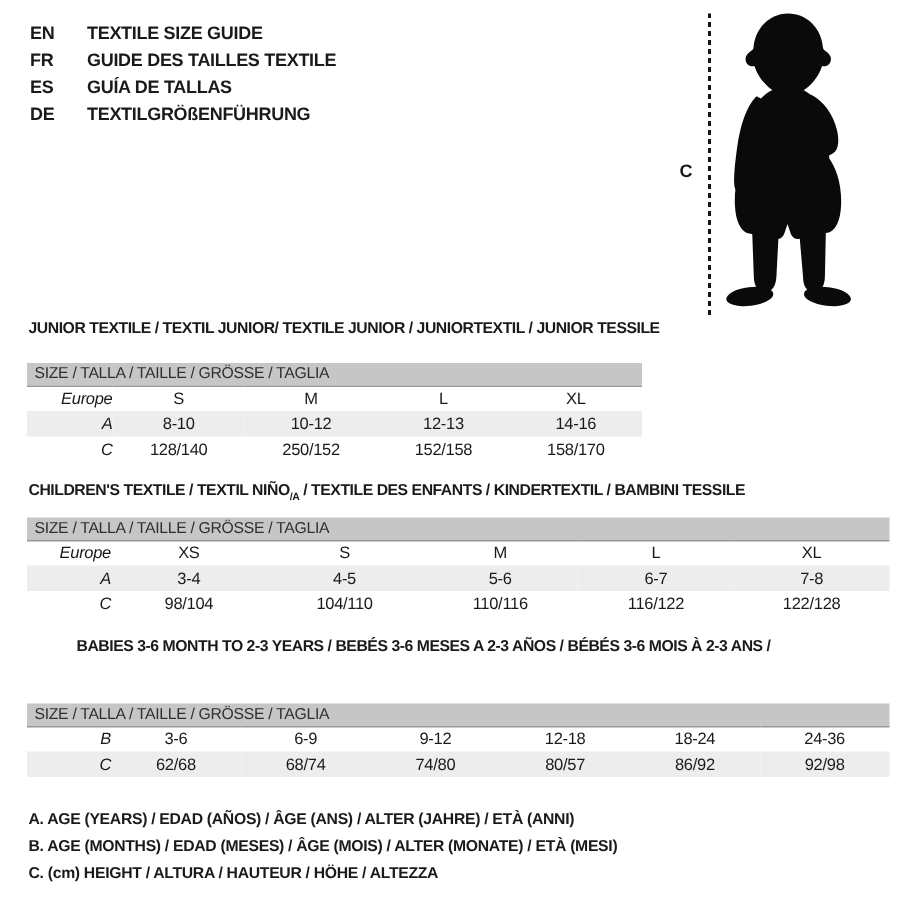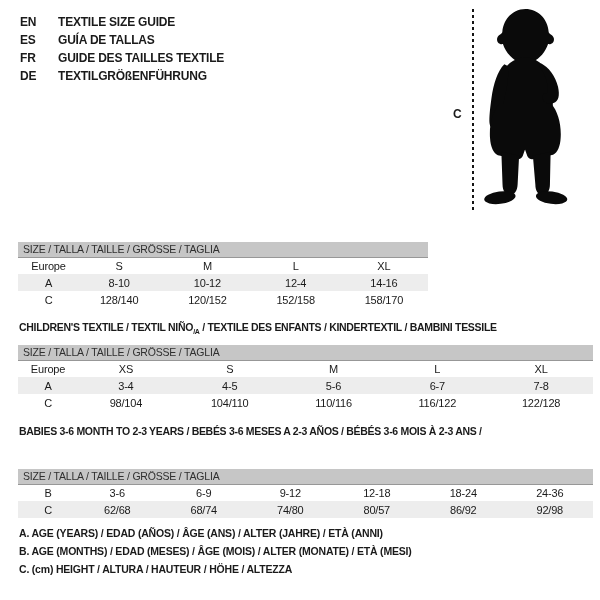--- a/index.html
+++ b/index.html
@@ -19,54 +19,54 @@
   .c-label { position: absolute; left: 3px; top: 101px; font-weight: bold; font-size: 12px; }
   .dash-line { position: absolute; left: 22px; top: 3px; width: 2px; height: 202px;
     background: repeating-linear-gradient(to bottom, #151515 0 3px, transparent 3px 6px); }
   .baby-svg { position: absolute; left: 28px; top: 2px; }
 
   
   .section-title { position: absolute; font-size: 10.5px; font-weight: bold; letter-spacing: -0.3px; white-space: nowrap; }
   #title-1 { left: 19px; top: 213px; }
   #title-2 { left: 19px; top: 321px; }
   #title-3 { left: 19px; top: 424px; line-height: 14px; }
-  #title-3 span { display: block; }
+  #title-3 span { display: block; margin-left: 32px; }
   .subscript { font-size: 7px; vertical-align: sub; }
 
   
   .size-table { position: absolute; border-collapse: collapse; table-layout: fixed; font-size: 11px; letter-spacing: -0.2px; }
   .size-table td { padding: 0; height: 17px; text-align: center; vertical-align: middle; }
-  .size-table td.lbl { text-align: center; padding-left: 4px; }
+  .size-table td.lbl { text-align: right; padding-left: 4px; font-style: italic; }
   .size-table tr.band td { background: #c6c6c6; text-align: left; padding-left: 5px; height: 15px;
     border-bottom: 1px solid #979797; color: #2f2f2f; font-size: 10.5px; }
   .size-table tr.stripe td { background: #ededed; }
   #table-1 { left: 18px; top: 242px; width: 410px; }
   #table-2 { left: 18px; top: 345px; width: 575px; }
   #table-3 { left: 18px; top: 469px; width: 575px; }
 
   
-  .footnotes { position: absolute; left: 19px; top: 524px; font-size: 10.5px; font-weight: bold; letter-spacing: -0.2px; line-height: 18px; }
+  .footnotes { position: absolute; left: 19px; top: 537px; font-size: 10.5px; font-weight: bold; letter-spacing: -0.2px; line-height: 18px; }
 </style>
 </head>
 <body>
 
 <div id="canvas">
 
   <div class="lang-block">
     <div class="lang-row">
       <span class="lang-code">EN</span>
       <span>TEXTILE SIZE GUIDE</span>
     </div>
     <div class="lang-row">
+      <span class="lang-code">FR</span>
+      <span>GUIDE DES TAILLES TEXTILE</span>
+    </div>
+    <div class="lang-row">
       <span class="lang-code">ES</span>
       <span>GUÍA DE TALLAS</span>
-    </div>
-    <div class="lang-row">
-      <span class="lang-code">FR</span>
-      <span>GUIDE DES TAILLES TEXTILE</span>
     </div>
     <div class="lang-row">
       <span class="lang-code">DE</span>
       <span>TEXTILGRÖßENFÜHRUNG</span>
     </div>
   </div>
 
   <div class="figure">
     <span class="c-label">C</span>
     <div class="dash-line"></div>
@@ -78,20 +78,21 @@
         <path d="M63,56 C71,60 78,69 80.5,80 C82.5,89 81,95 76,96.5 C71.5,98 66.5,96.5 65,92.5 C63.8,89 66,86 69.5,86.2 C71.5,80 68.5,68 61.5,59 Z"></path>
         <path d="M21,97 C14,105 10.5,119 11.5,132 C12,141 15,147.5 19.5,149.5 L39.5,153.5 C42.5,154 44.5,151.5 45.3,148.5 L47,143.5 L48.7,148.5 C49.5,151.5 51.5,154 54.5,153.5 L75.5,149 C80,147 82.8,140.5 83.2,131.5 C84,118.5 80.5,105 73.5,97 Z"></path>
         <path d="M23,146 L41,150 L39.5,179 C39.2,185.5 36.5,189.5 31.8,189.5 C27,189.5 24.3,185.5 24.2,179 Z"></path>
         <path d="M55,150 L73,146 L72.3,179 C72.2,185.5 69.5,189.5 64.8,189.5 C60,189.5 57.5,185.5 57.5,179 Z"></path>
         <ellipse cx="21.5" cy="192.5" rx="16" ry="6.3" transform="rotate(-7 21.5 192.5)"></ellipse>
         <ellipse cx="74" cy="192.5" rx="16" ry="6.3" transform="rotate(7 74 192.5)"></ellipse>
       </g>
     </svg>
   </div>
 
+  <div id="title-1" class="section-title">JUNIOR TEXTILE / TEXTIL JUNIOR/ TEXTILE JUNIOR / JUNIORTEXTIL / JUNIOR TESSILE</div>
   <table id="table-1" class="size-table">
     <colgroup>
         <col style="width:57px">
         <col>
         <col>
         <col>
         <col>
       </colgroup>
     <tbody>
       <tr class="band">
@@ -101,27 +102,27 @@
         <td class="lbl">Europe</td>
         <td>S</td>
         <td>M</td>
         <td>L</td>
         <td>XL</td>
       </tr>
       <tr class="stripe">
         <td class="lbl">A</td>
         <td>8-10</td>
         <td>10-12</td>
-        <td>12-4</td>
+        <td>12-13</td>
         <td>14-16</td>
       </tr>
       <tr>
         <td class="lbl">C</td>
         <td>128/140</td>
-        <td>120/152</td>
+        <td>250/152</td>
         <td>152/158</td>
         <td>158/170</td>
       </tr>
     </tbody>
   </table>
 
   <div id="title-2" class="section-title"><span>CHILDREN'S TEXTILE / TEXTIL NIÑO</span><span class="subscript">/A</span><span> / TEXTILE DES ENFANTS / KINDERTEXTIL / BAMBINI TESSILE</span></div>
   <table id="table-2" class="size-table">
     <colgroup>
         <col style="width:56px">

